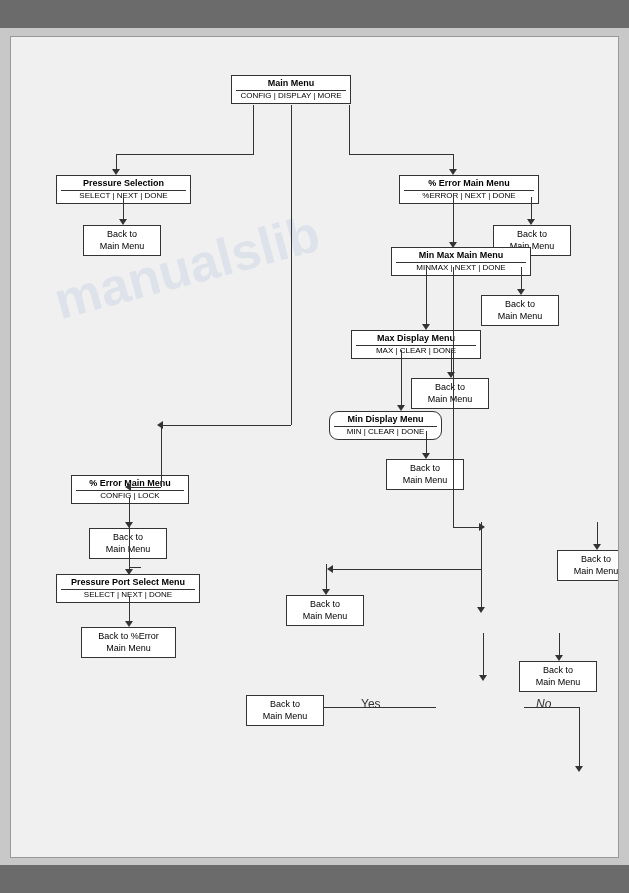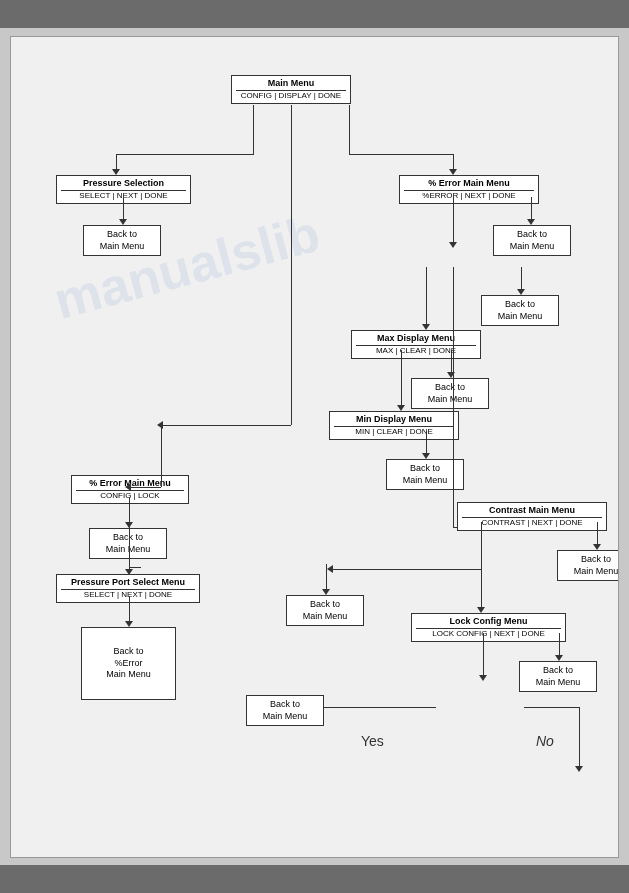--- a/index.html
+++ b/index.html
@@ -103,38 +103,37 @@
     .arrow-right {
       position: absolute;
       width: 0;
       height: 0;
       border-top: 4px solid transparent;
       border-bottom: 4px solid transparent;
       border-left: 6px solid #333;
     }
     .label-sm {
       position: absolute;
-      font-size: 14px;
+      font-size: 12px;
       color: #333;
-      margin-top: 36px;
     }
   </style>
 </head>
 <body>
 
 <div class="top-bar"></div>
 
 <div class="main-content">
   <div class="watermark">manualslib</div>
 
   <div class="flowchart">
 
     <div class="box" style="left:210px; top:28px; width:120px;">
       <span class="box-title">Main Menu</span>
-      <span class="box-buttons">CONFIG | DISPLAY | DONE</span>
+      <span class="box-buttons">CONFIG | DISPLAY | MORE</span>
     </div>
 
     <div class="line line-v" style="left:232px; top:58px; height:50px;"></div>
     <div class="line line-h" style="left:95px; top:107px; width:138px;"></div>
     <div class="line line-v" style="left:95px; top:107px; height:18px;"></div>
     <div class="arrow-down" style="left:91px; top:122px;"></div>
 
     <div class="box" style="left:35px; top:128px; width:135px;">
       <span class="box-title">Pressure Selection</span>
       <span class="box-buttons">SELECT | NEXT | DONE</span>
@@ -158,20 +157,24 @@
     </div>
 
     <div class="line line-v" style="left:510px; top:150px; height:25px;"></div>
     <div class="arrow-down" style="left:506px; top:172px;"></div>
     <div class="box" style="left:472px; top:178px; width:78px; text-align:center; font-size:9px; padding:3px;">
       <span>Back to<br>Main Menu</span>
     </div>
 
     <div class="line line-v" style="left:432px; top:150px; height:48px;"></div>
     <div class="arrow-down" style="left:428px; top:195px;"></div>
+    <div class="box" style="left:370px; top:200px; width:140px;">
+      <span class="box-title">Min Max  Main Menu</span>
+      <span class="box-buttons">MINMAX | NEXT | DONE</span>
+    </div>
 
     <div class="line line-v" style="left:500px; top:220px; height:25px;"></div>
     <div class="arrow-down" style="left:496px; top:242px;"></div>
     <div class="box" style="left:460px; top:248px; width:78px; text-align:center; font-size:9px; padding:3px;">
       <span>Back to<br>Main Menu</span>
     </div>
 
     <div class="line line-v" style="left:405px; top:220px; height:60px;"></div>
     <div class="arrow-down" style="left:401px; top:277px;"></div>
 
@@ -181,21 +184,21 @@
     </div>
 
     <div class="line line-v" style="left:430px; top:303px; height:25px;"></div>
     <div class="arrow-down" style="left:426px; top:325px;"></div>
     <div class="box" style="left:390px; top:331px; width:78px; text-align:center; font-size:9px; padding:3px;">
       <span>Back to<br>Main Menu</span>
     </div>
 
     <div class="line line-v" style="left:380px; top:303px; height:58px;"></div>
     <div class="arrow-down" style="left:376px; top:358px;"></div>
-    <div class="box" style="left:308px; top:364px; width:130px;">
+    <div class="box" style="left:308px; top:364px; width:113px;border-radius:9px;">
       <span class="box-title">Min Display Menu</span>
       <span class="box-buttons">MIN | CLEAR | DONE</span>
     </div>
 
     <div class="line line-v" style="left:405px; top:384px; height:25px;"></div>
     <div class="arrow-down" style="left:401px; top:406px;"></div>
     <div class="box" style="left:365px; top:412px; width:78px; text-align:center; font-size:9px; padding:3px;">
       <span>Back to<br>Main Menu</span>
     </div>
 
@@ -224,32 +227,28 @@
     <div class="line line-v" style="left:108px; top:450px; height:75px;"></div>
     <div class="arrow-down" style="left:104px; top:522px;"></div>
 
     <div class="box" style="left:35px; top:527px; width:144px;">
       <span class="box-title">Pressure Port Select Menu</span>
       <span class="box-buttons">SELECT | NEXT | DONE</span>
     </div>
 
     <div class="line line-v" style="left:108px; top:549px; height:28px;"></div>
     <div class="arrow-down" style="left:104px; top:574px;"></div>
-    <div class="box" style="left:60px; top:580px; width:95px; text-align:center; font-size:9px; padding:18px;">
+    <div class="box" style="left:60px; top:580px; width:95px; text-align:center; font-size:9px; padding:3px;">
       <span>Back to %Error<br>Main Menu</span>
     </div>
 
     <div class="line line-v" style="left:432px; top:220px; height:260px;"></div>
     <div class="line line-h" style="left:432px; top:480px; width:28px;"></div>
     <div class="arrow-right" style="left:458px; top:476px;"></div>
 
-    <div class="box" style="left:436px; top:455px; width:150px;">
-      <span class="box-title">Contrast  Main Menu</span>
-      <span class="box-buttons">CONTRAST | NEXT | DONE</span>
-    </div>
 
     <div class="line line-v" style="left:576px; top:475px; height:25px;"></div>
     <div class="arrow-down" style="left:572px; top:497px;"></div>
     <div class="box" style="left:536px; top:503px; width:78px; text-align:center; font-size:9px; padding:3px;">
       <span>Back to<br>Main Menu</span>
     </div>
 
     <div class="line line-v" style="left:460px; top:475px; height:48px;"></div>
 
     <div class="line line-h" style="left:310px; top:522px; width:150px;"></div>
@@ -258,24 +257,20 @@
 
     <div class="line line-v" style="left:305px; top:517px; height:28px;"></div>
     <div class="arrow-down" style="left:301px; top:542px;"></div>
     <div class="box" style="left:265px; top:548px; width:78px; text-align:center; font-size:9px; padding:3px;">
       <span>Back to<br>Main Menu</span>
     </div>
 
     <div class="line line-v" style="left:460px; top:475px; height:88px;"></div>
     <div class="arrow-down" style="left:456px; top:560px;"></div>
 
-    <div class="box" style="left:390px; top:566px; width:155px;">
-      <span class="box-title">Lock Config  Menu</span>
-      <span class="box-buttons">LOCK CONFIG | NEXT | DONE</span>
-    </div>
 
     <div class="line line-v" style="left:538px; top:586px; height:25px;"></div>
     <div class="arrow-down" style="left:534px; top:608px;"></div>
     <div class="box" style="left:498px; top:614px; width:78px; text-align:center; font-size:9px; padding:3px;">
       <span>Back to<br>Main Menu</span>
     </div>
 
     <div class="line line-v" style="left:462px; top:586px; height:45px;"></div>
     <div class="arrow-down" style="left:458px; top:628px;"></div>
 

